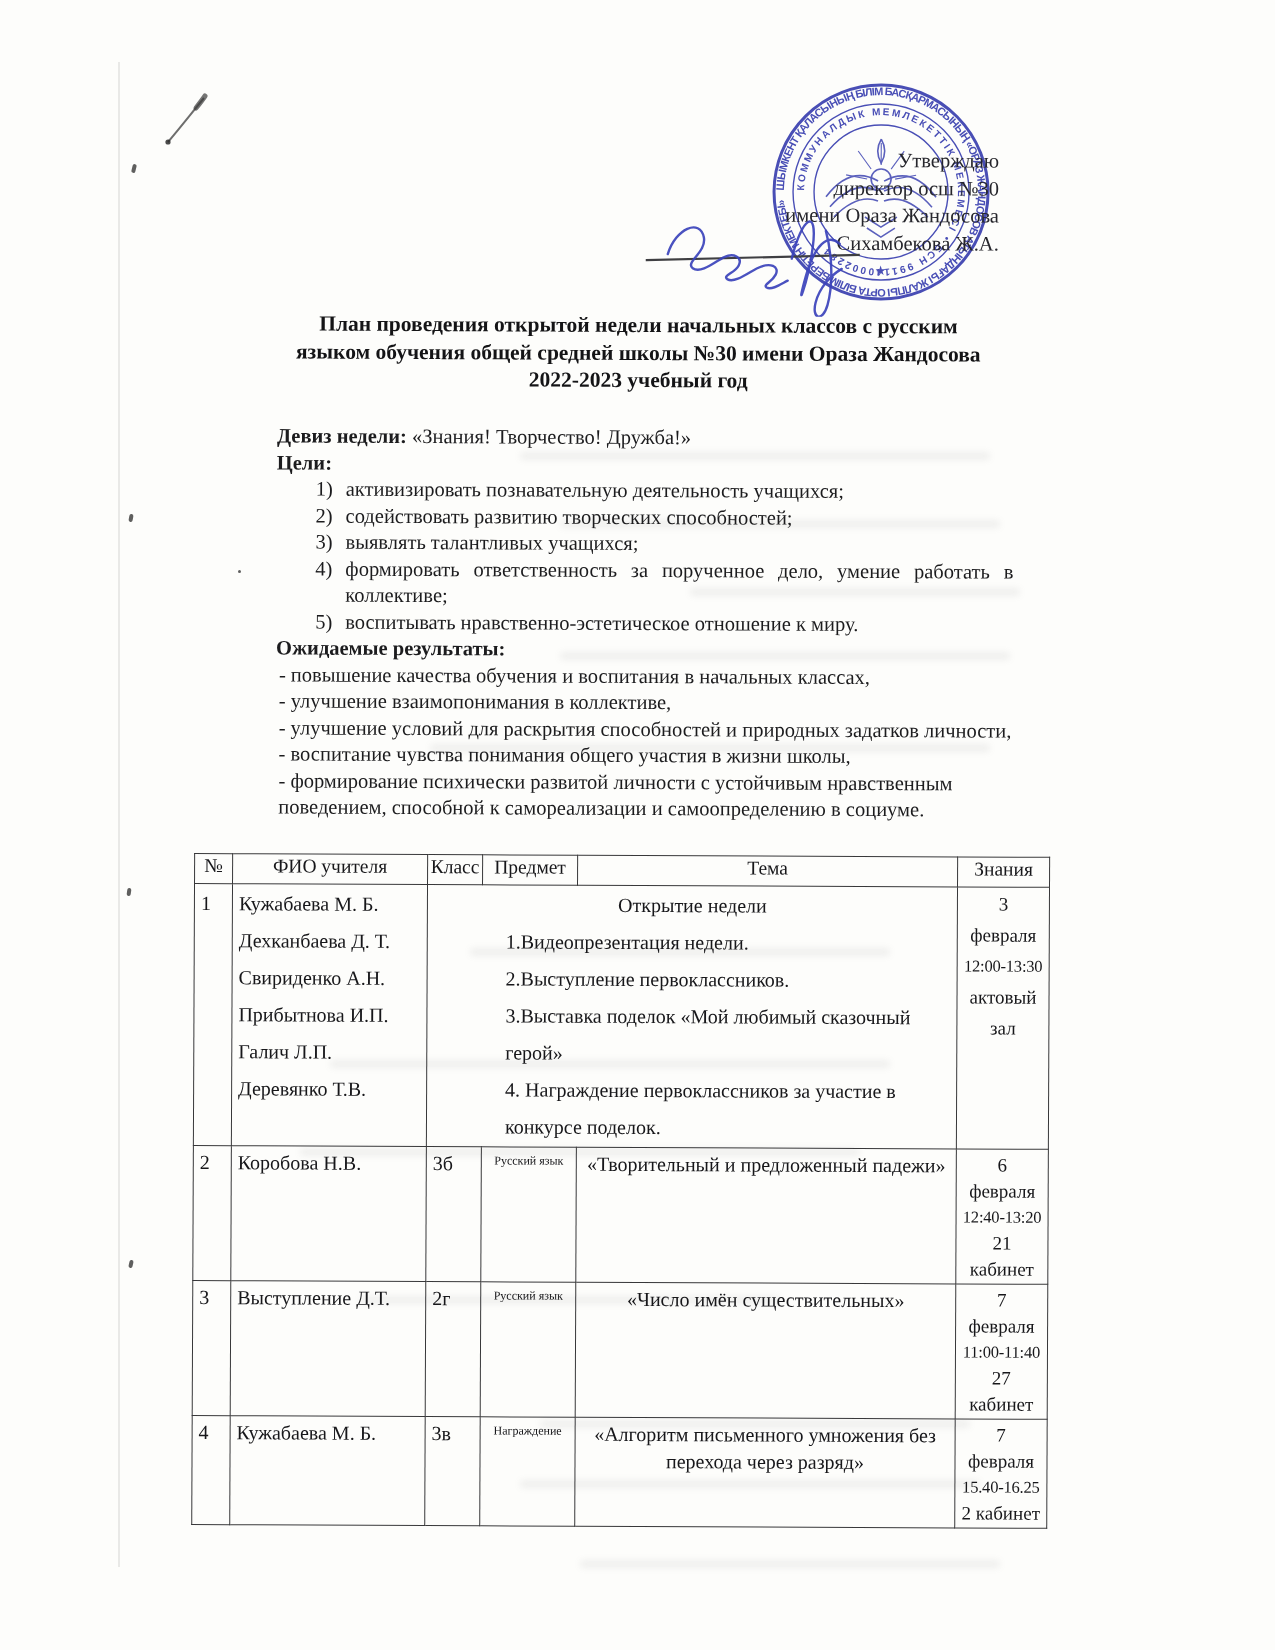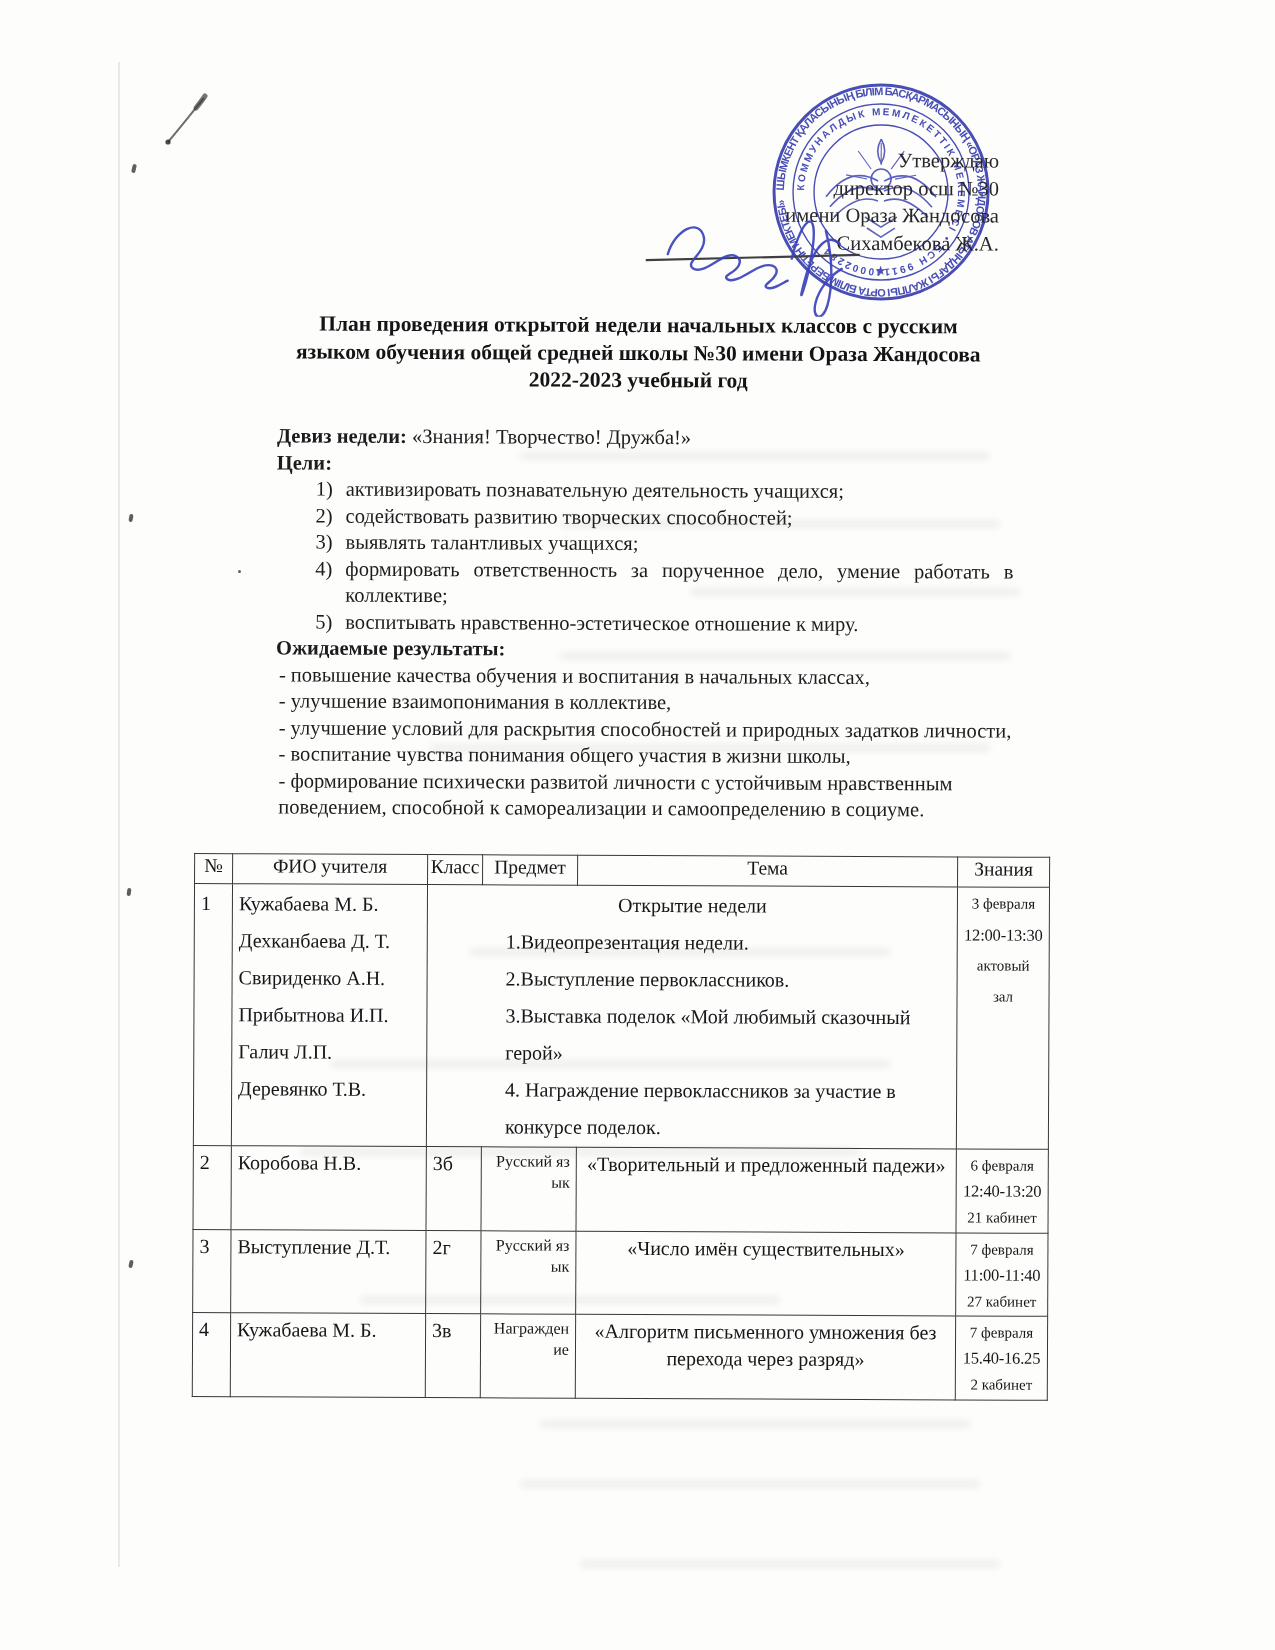--- a/index.html
+++ b/index.html
@@ -52,24 +52,24 @@
   .plan-table thead th{height:27px;font-weight:normal;text-align:center;font-size:19.5px;padding:1px 2px;}
   th.h-sm{font-size:17.5px;}
   tr.row-1{height:258px;}
   tr.row-n{height:81px;}
   tr.row-1 td{line-height:37px;}
   tr.row-n td{line-height:27px;padding-top:3px;}
   .c-num{text-align:left;padding-left:8px;}
   .c-fio div{white-space:nowrap;}
   .c-merged .t-center{text-align:center;}
   .c-merged .t-item{padding-left:72px;}
-  .c-subject{font-size:16px;line-height:21px !important;text-align:right;padding:4px 10px 0 12px;word-break:break-all;}
+  .c-subject{font-size:12px;line-height:21px !important;text-align:center;padding:4px 10px 0 12px;word-break:break-all;}
   .c-theme{text-align:center;}
   .c-dates{text-align:center;padding:2px 2px;}
-  .c-dates div{font-size:15px;line-height:26px;}
+  .c-dates div{font-size:19px;line-height:26px;}
   .c-dates div:nth-child(2){font-size:16.5px;letter-spacing:-0.2px;}
   tr.row-1 .c-dates div{line-height:31px;}
 
   
   .ring-text{font-family:"Liberation Sans", sans-serif;font-weight:bold;}
 </style>
 </head>
 <body>
 
 <div class="sheet">

